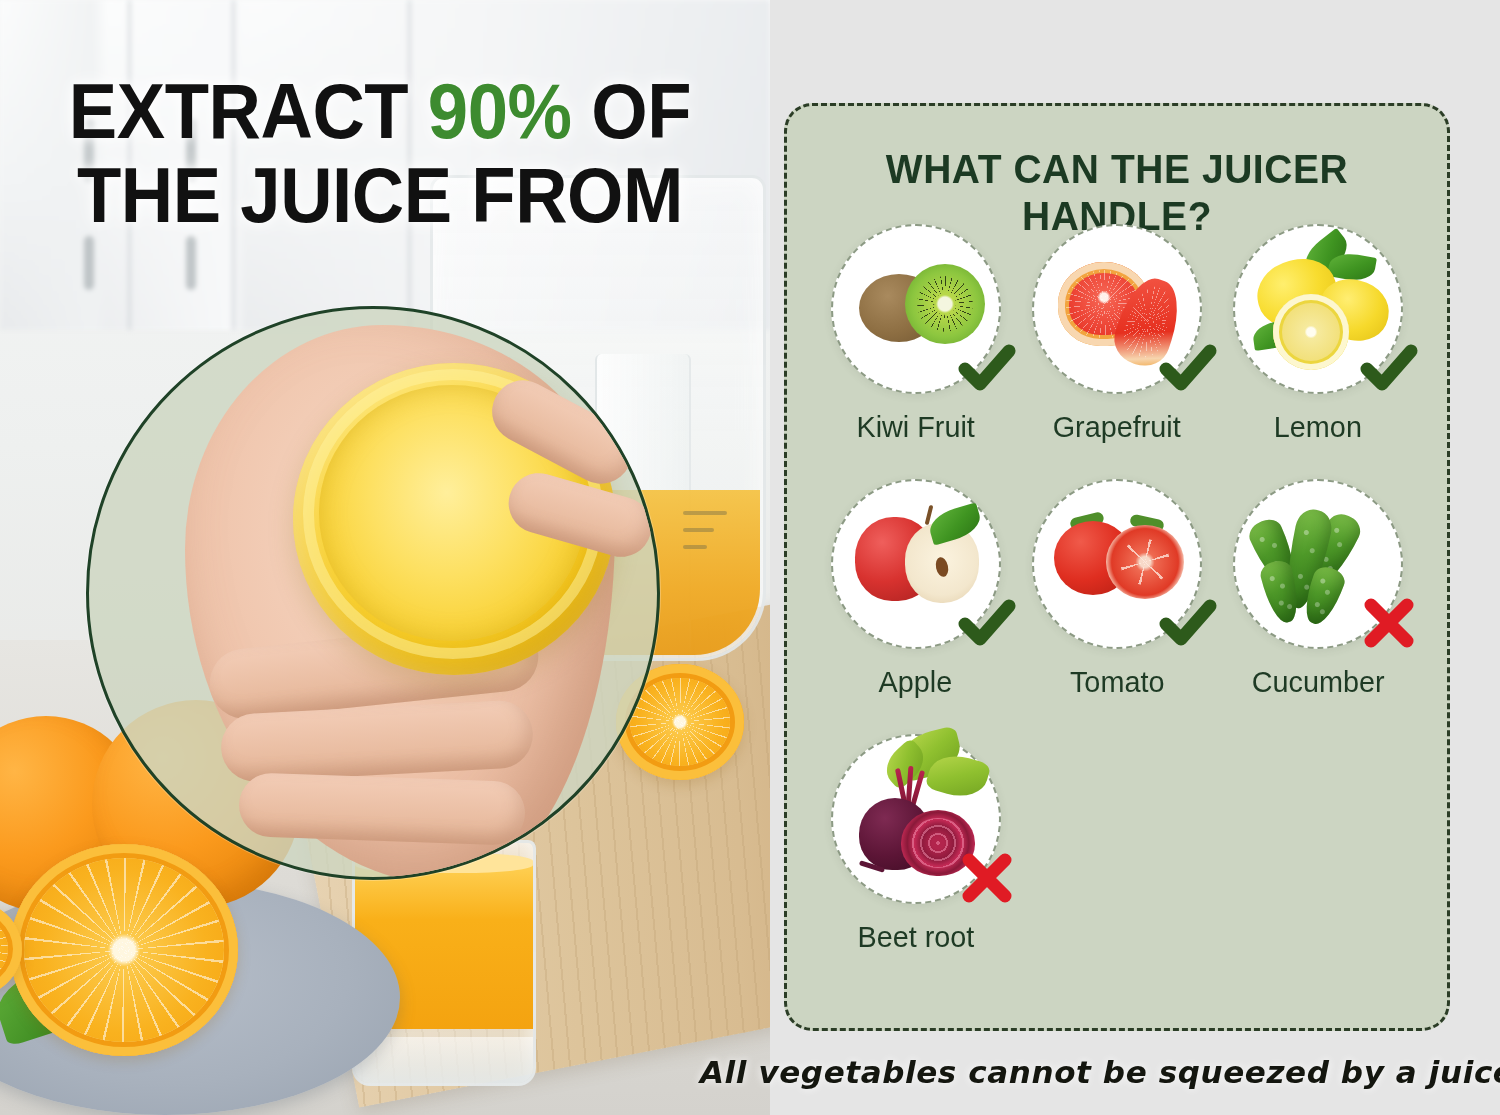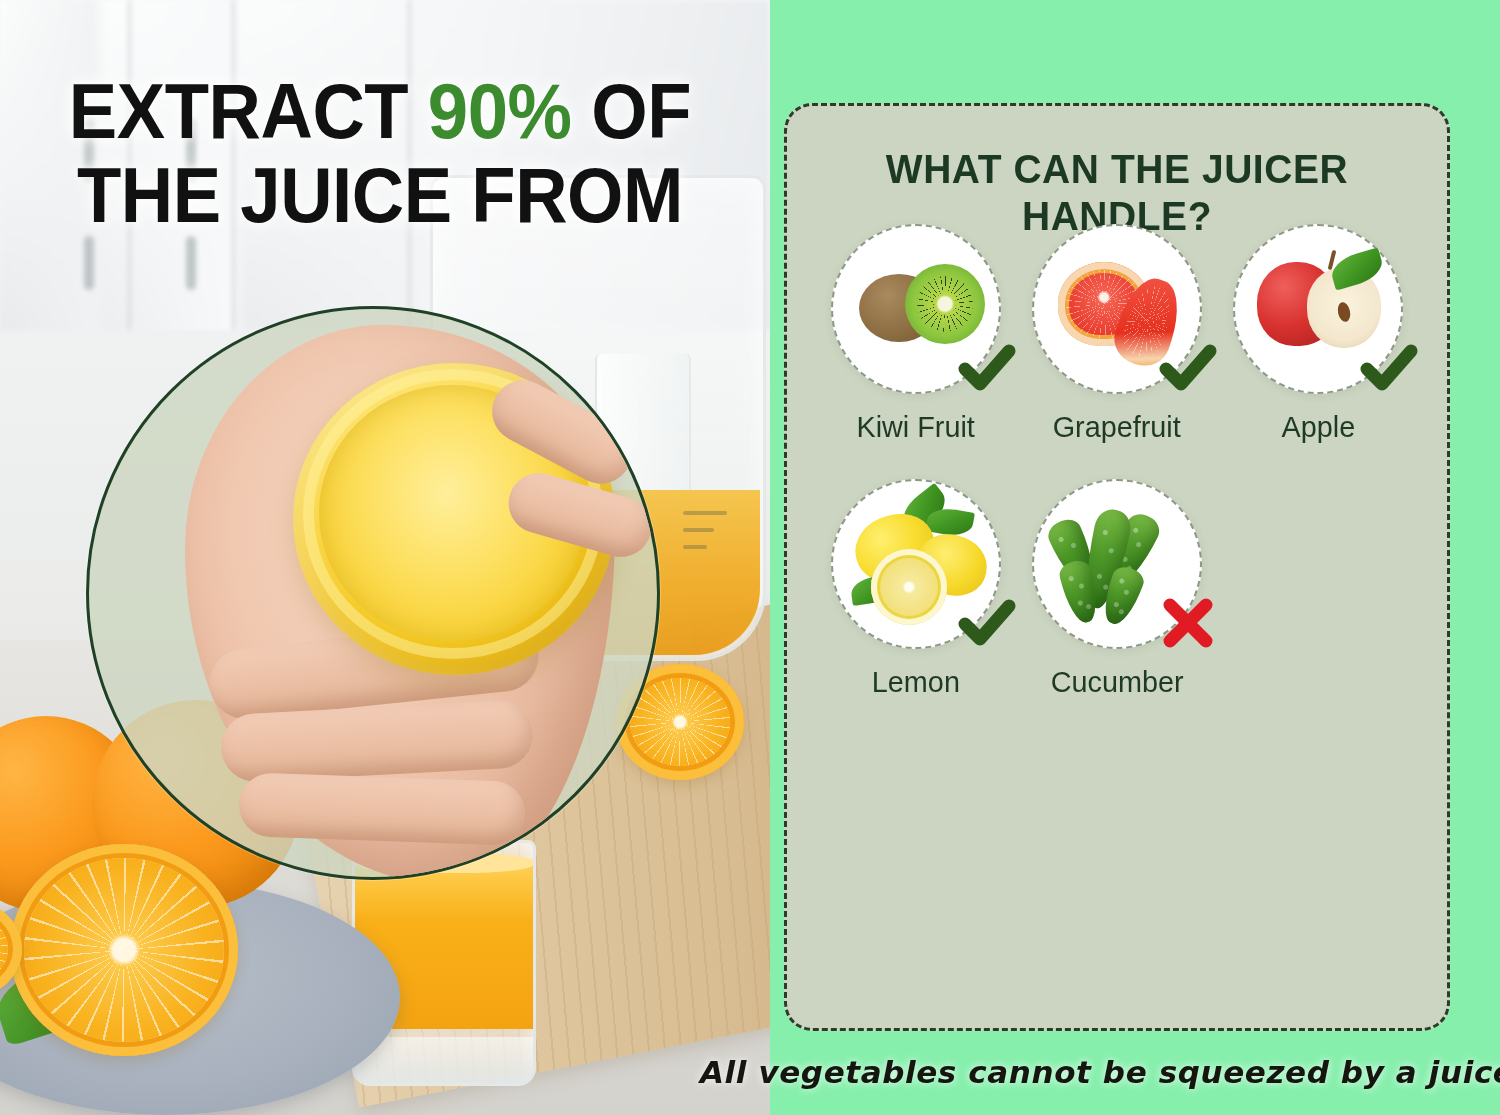--- a/index.html
+++ b/index.html
@@ -9,21 +9,21 @@
   }
   body {
     font-family: "Liberation Sans", sans-serif;
   }
 
   #stage {
     position: relative;
     width: 1500px;
     height: 1115px;
     overflow: hidden;
-    background: #86efac;
+    background: #e5e5e5;
     text-decoration: underline;
   }
 
   
   .photo-scene {
     position: absolute;
     left: 0; top: 0;
     width: 770px; height: 1115px;
     overflow: hidden;
     background:
@@ -488,56 +488,72 @@
               </div>
             <div class="fs g-wedge">
                 <div class="pulp-lines"></div>
               </div>
           </div>
           <svg class="badge" viewBox="0 0 64 64">
             <path d="M10 33 L25 48 L54 15" fill="none" stroke="#2d5a1b" stroke-width="13" stroke-linecap="round" stroke-linejoin="round"></path>
           </svg>
         </div>
         <div class="cell-label">Grapefruit</div>
-      </div>
-
-      <div class="cell">
-        <div class="disc">
-          <div class="fruit-art">
-            <div class="fs a-whole"></div>
-            <div class="fs a-half">
-                <div class="a-core"></div>
-              </div>
-            <div class="a-stem"></div>
-            <div class="fs leafy a-leaf"></div>
-          </div>
-          <svg class="badge" viewBox="0 0 64 64">
-            <path d="M10 33 L25 48 L54 15" fill="none" stroke="#2d5a1b" stroke-width="13" stroke-linecap="round" stroke-linejoin="round"></path>
-          </svg>
-        </div>
-        <div class="cell-label">Apple</div>
       </div>
 
       <div class="cell">
         <div class="disc">
           <div class="fruit-art">
             <div class="fs leafy l-leaf1"></div>
             <div class="fs leafy l-leaf2"></div>
             <div class="fs l-back"></div>
             <div class="fs l-right"></div>
             <div class="fs leafy l-leaf3"></div>
             <div class="fs l-slice"></div>
           </div>
           <svg class="badge" viewBox="0 0 64 64">
             <path d="M10 33 L25 48 L54 15" fill="none" stroke="#2d5a1b" stroke-width="13" stroke-linecap="round" stroke-linejoin="round"></path>
           </svg>
         </div>
         <div class="cell-label">Lemon</div>
       </div>
 
+      <div class="cell">
+        <div class="disc">
+          <div class="fruit-art">
+            <div class="fs a-whole"></div>
+            <div class="fs a-half">
+                <div class="a-core"></div>
+              </div>
+            <div class="a-stem"></div>
+            <div class="fs leafy a-leaf"></div>
+          </div>
+          <svg class="badge" viewBox="0 0 64 64">
+            <path d="M10 33 L25 48 L54 15" fill="none" stroke="#2d5a1b" stroke-width="13" stroke-linecap="round" stroke-linejoin="round"></path>
+          </svg>
+        </div>
+        <div class="cell-label">Apple</div>
+      </div>
+
+      <div class="cell">
+        <div class="disc">
+          <div class="fruit-art">
+            <div class="t-stem" style="left:26px; top:24px; transform:rotate(-14deg);"></div>
+            <div class="t-stem" style="left:86px; top:26px; transform:rotate(12deg);"></div>
+            <div class="fs t-whole"></div>
+            <div class="fs t-half">
+                <div class="t-chambers"></div>
+              </div>
+          </div>
+          <svg class="badge" viewBox="0 0 64 64">
+            <path d="M10 33 L25 48 L54 15" fill="none" stroke="#2d5a1b" stroke-width="13" stroke-linecap="round" stroke-linejoin="round"></path>
+          </svg>
+        </div>
+        <div class="cell-label">Tomato</div>
+      </div>
 
 
       <div class="cell">
         <div class="disc">
           <div class="fruit-art">
             <div class="cu" style="left:12px; top:28px; width:34px; height:66px; transform:rotate(-24deg);">
                 <div class="cu-bumps"></div>
               </div>
             <div class="cu" style="left:72px; top:22px; width:34px; height:72px; transform:rotate(26deg);">
                 <div class="cu-bumps"></div>
@@ -552,19 +568,40 @@
                 <div class="cu-bumps"></div>
               </div>
           </div>
           <svg class="badge" viewBox="0 0 64 64">
             <path d="M14 14 L50 50 M50 14 L14 50" fill="none" stroke="#e01b24" stroke-width="13" stroke-linecap="round"></path>
           </svg>
         </div>
         <div class="cell-label">Cucumber</div>
       </div>
 
+      <div class="cell">
+        <div class="disc">
+          <div class="fruit-art">
+            <div class="b-leaf" style="left:56px; top:-14px; width:62px; height:44px; transform:rotate(-14deg);"></div>
+            <div class="b-leaf" style="left:86px; top:10px; width:58px; height:40px; transform:rotate(16deg);"></div>
+            <div class="b-leaf" style="left:40px; top:2px; width:44px; height:32px; transform:rotate(-42deg);"></div>
+            <div class="b-stalk" style="left:56px; top:22px; height:40px; transform:rotate(-12deg);"></div>
+            <div class="b-stalk" style="left:64px; top:20px; height:42px; transform:rotate(4deg);"></div>
+            <div class="b-stalk" style="left:72px; top:24px; height:38px; transform:rotate(16deg);"></div>
+            <div class="fs b-whole"></div>
+            <div class="fs b-half">
+                <div class="b-rings"></div>
+              </div>
+            <div class="b-tail"></div>
+          </div>
+          <svg class="badge" viewBox="0 0 64 64">
+            <path d="M14 14 L50 50 M50 14 L14 50" fill="none" stroke="#e01b24" stroke-width="13" stroke-linecap="round"></path>
+          </svg>
+        </div>
+        <div class="cell-label">Beet root</div>
+      </div>
 
     </div>
   </div>
 
   <div class="caption">All vegetables cannot be squeezed by a juicer</div>
 
 </div>
 
 </body></html>

